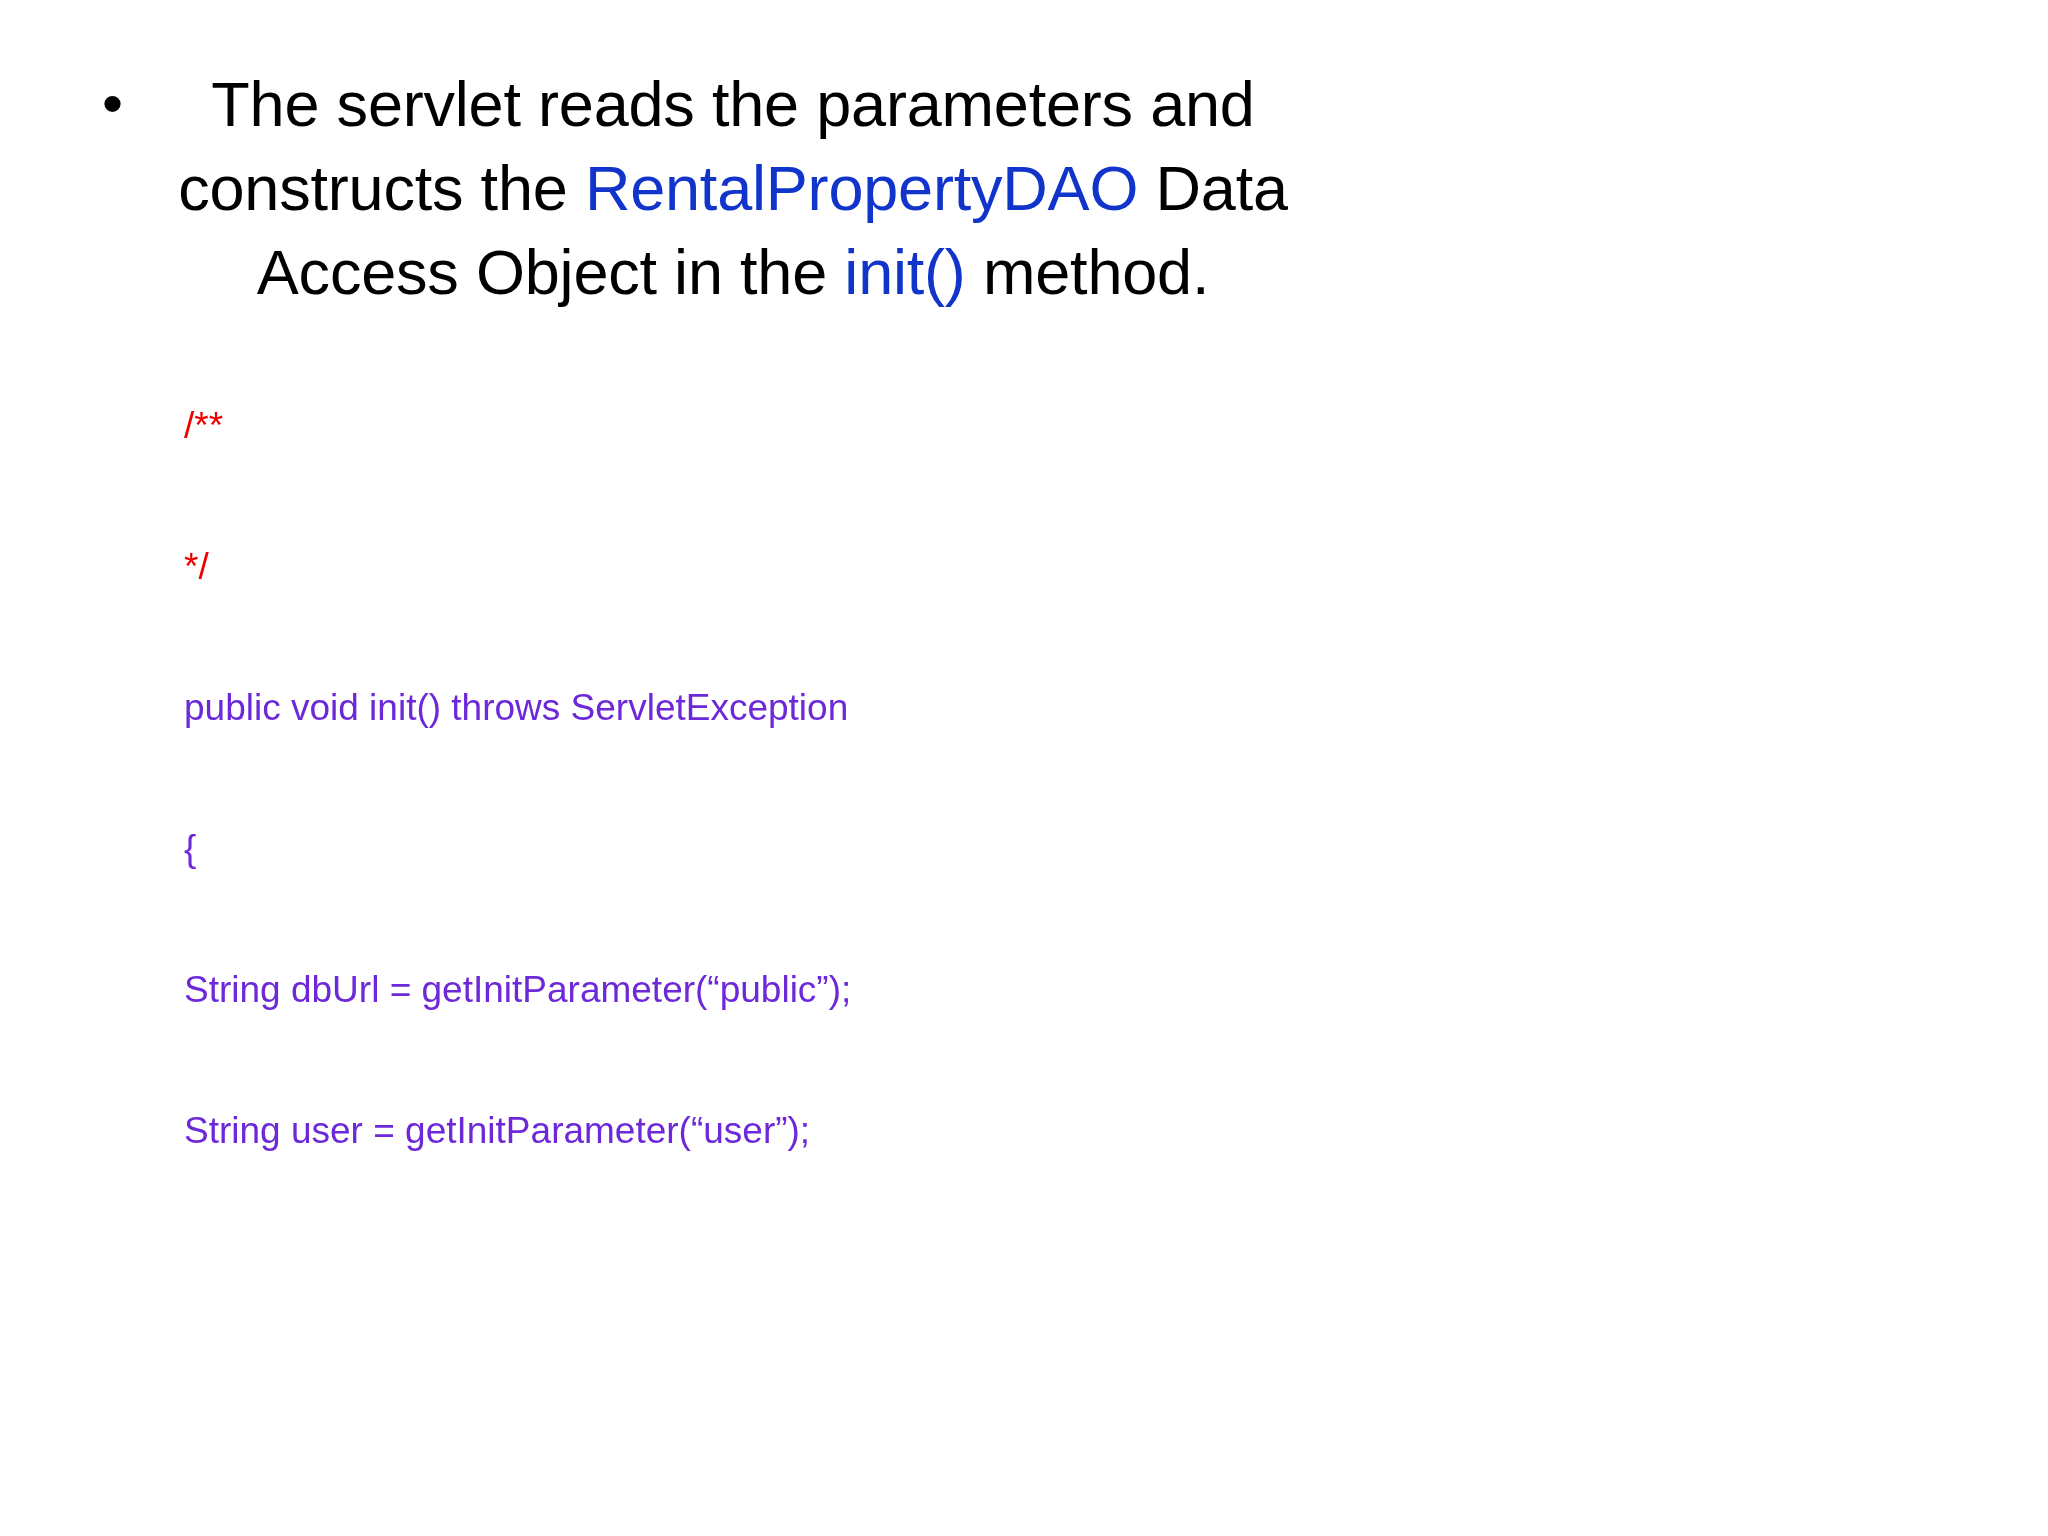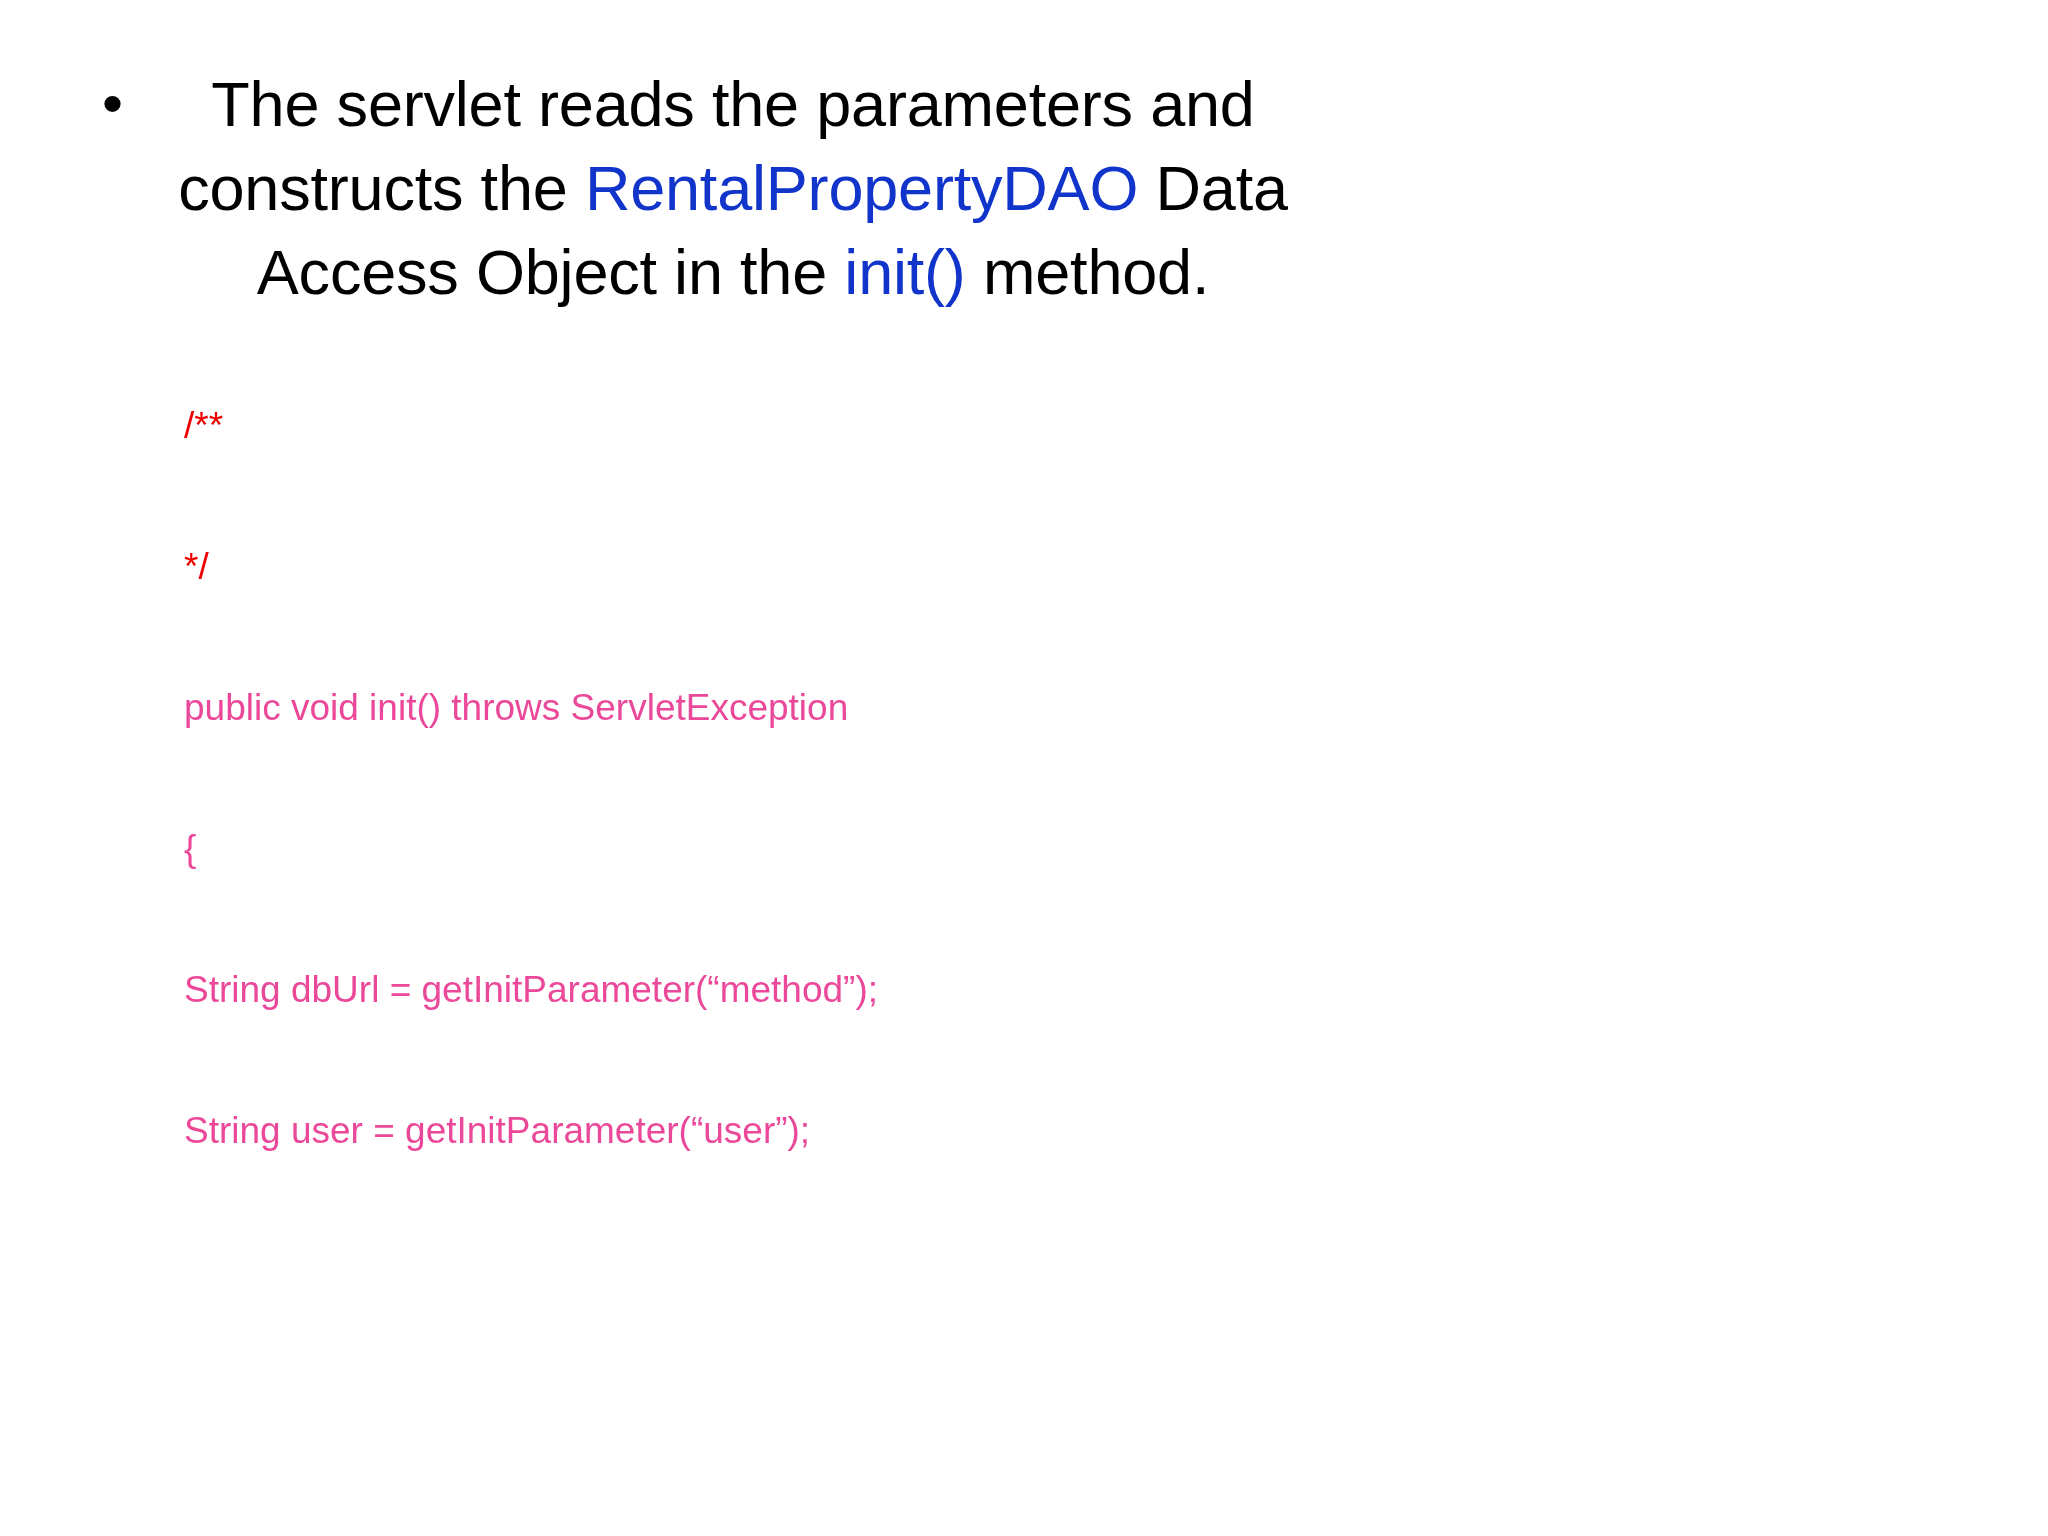--- a/index.html
+++ b/index.html
@@ -66,21 +66,21 @@
     font-family: "Liberation Sans", sans-serif;
     font-size: 37px;
     line-height: 47px;
     white-space: pre;
   }
   .code-line {
     white-space: pre;
     font-size: 37px;
     line-height: 47px;
     height: 47px;
-    color: #ec4899;
+    color: #6d28d9;
   }
   .code-line.comment {
     color: #EE0000;
   }
 </style>
 </head>
 <body>
 
 <div class="slide">
 
@@ -89,21 +89,21 @@
     <span class="bullet-text">
       <span>The servlet reads the parameters and constructs the </span><span class="kw-blue">RentalPropertyDAO</span><span> Data Access Object in the </span><span class="kw-blue">init()</span><span> method.</span>
     </span>
   </div>
 
   <div class="code-block">
     <div class="code-line comment">/**</div>
     <div class="code-line comment">*/</div>
     <div class="code-line">public void init() throws ServletException</div>
     <div class="code-line">{</div>
-    <div class="code-line">String dbUrl = getInitParameter(“method”);</div>
+    <div class="code-line">String dbUrl = getInitParameter(“public”);</div>
     <div class="code-line">String user = getInitParameter(“user”);</div>
     
     
     
     
     
     
     
     
     

